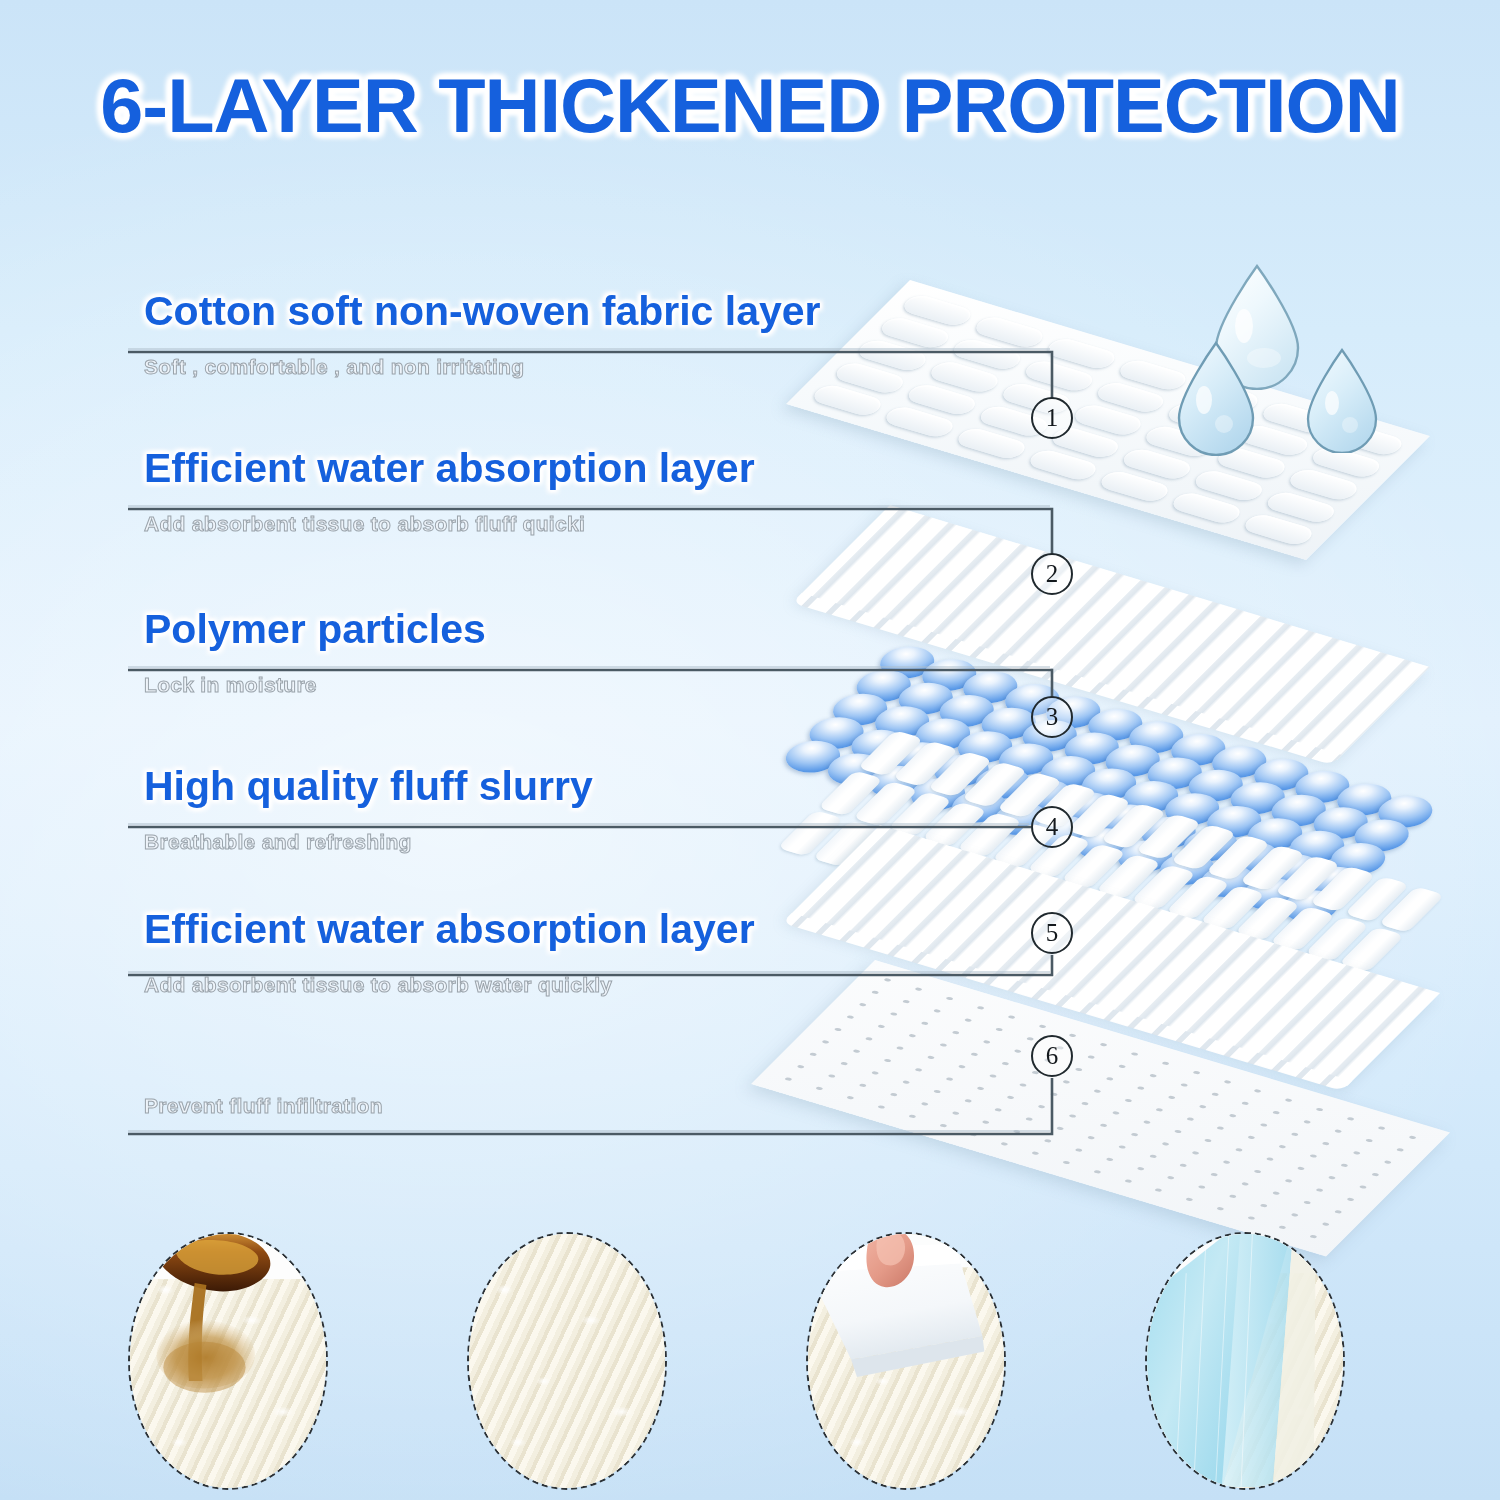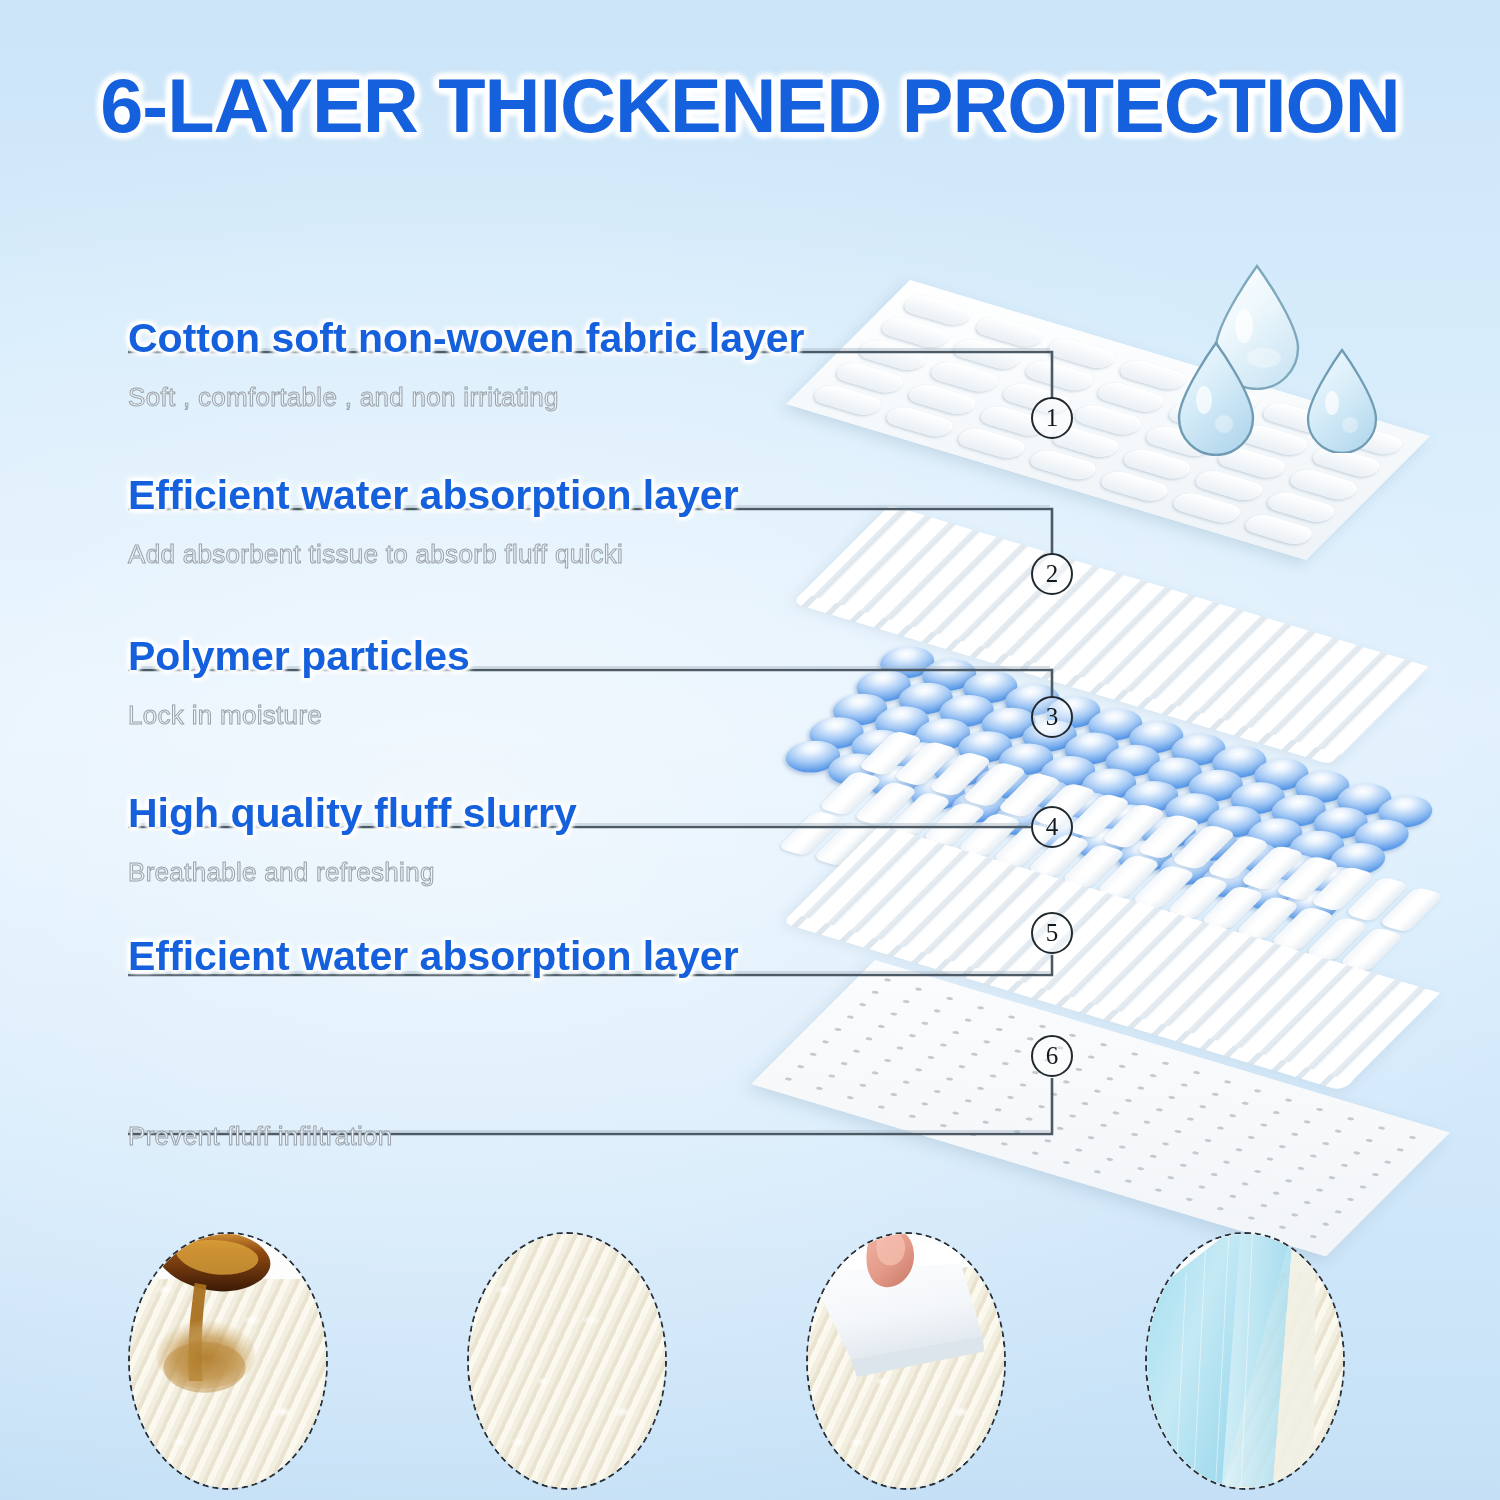--- a/index.html
+++ b/index.html
@@ -34,36 +34,36 @@
     text-shadow:
       0 0 2px #fff, 0 0 4px #fff, 0 0 6px #fff, 0 0 8px #fff,
       3px 0 3px #fff, -3px 0 3px #fff, 0 3px 3px #fff, 0 -3px 3px #fff,
       5px 0 6px #fff, -5px 0 6px #fff, 0 5px 6px #fff, 0 -5px 6px #fff,
       4px 4px 5px #fff, -4px -4px 5px #fff, 4px -4px 5px #fff, -4px 4px 5px #fff;
     white-space:nowrap;
     font-stretch:condensed;
   }
 
   
-  .layer-block { position:absolute; left:128px;margin-top:27px; }
+  .layer-block { position:absolute; left:144px; }
   .layer-title {
     font-size:41px;
     font-weight:bold;
     color:#1560dd;
     white-space:nowrap;
     line-height:1.05;
     text-shadow:
       0 0 2px #fff, 0 0 4px #fff, 0 0 5px #fff,
       2px 0 3px #fff, -2px 0 3px #fff, 0 2px 3px #fff, 0 -2px 3px #fff,
       3px 3px 4px #fff, -3px -3px 4px #fff, 3px -3px 4px #fff, -3px 3px 4px #fff;
   }
   .layer-sub {
     margin-top:22px;
-    font-size:26px;
-    font-weight:normal;
+    font-size:21px;
+    font-weight:bold;
     color:#eef4fa;
     -webkit-text-stroke:1px #9aa3ab;
     white-space:nowrap;
     letter-spacing:.3px;
   }
 
   
   #leaders { position:absolute; inset:0; width:1500px; height:1500px; pointer-events:none; }
 
   
@@ -641,20 +641,21 @@
     <div class="layer-sub">Lock in moisture</div>
   </div>
 
   <div class="layer-block" style="top:765px;">
     <div class="layer-title">High quality fluff slurry</div>
     <div class="layer-sub">Breathable and refreshing</div>
   </div>
 
   <div class="layer-block" style="top:908px;">
     <div class="layer-title">Efficient water absorption layer</div>
+    <div class="layer-sub">Add absorbent tissue to absorb water quickly</div>
   </div>
 
   <div class="layer-block" style="top:1072px;">
     <div class="layer-sub">Prevent fluff infiltration</div>
   </div>
 
   <div class="num-circle" style="left:1031px; top:397px;">1</div>
   <div class="num-circle" style="left:1031px; top:553px;">2</div>
   <div class="num-circle" style="left:1031px; top:696px;">3</div>
   <div class="num-circle" style="left:1031px; top:806px;">4</div>

